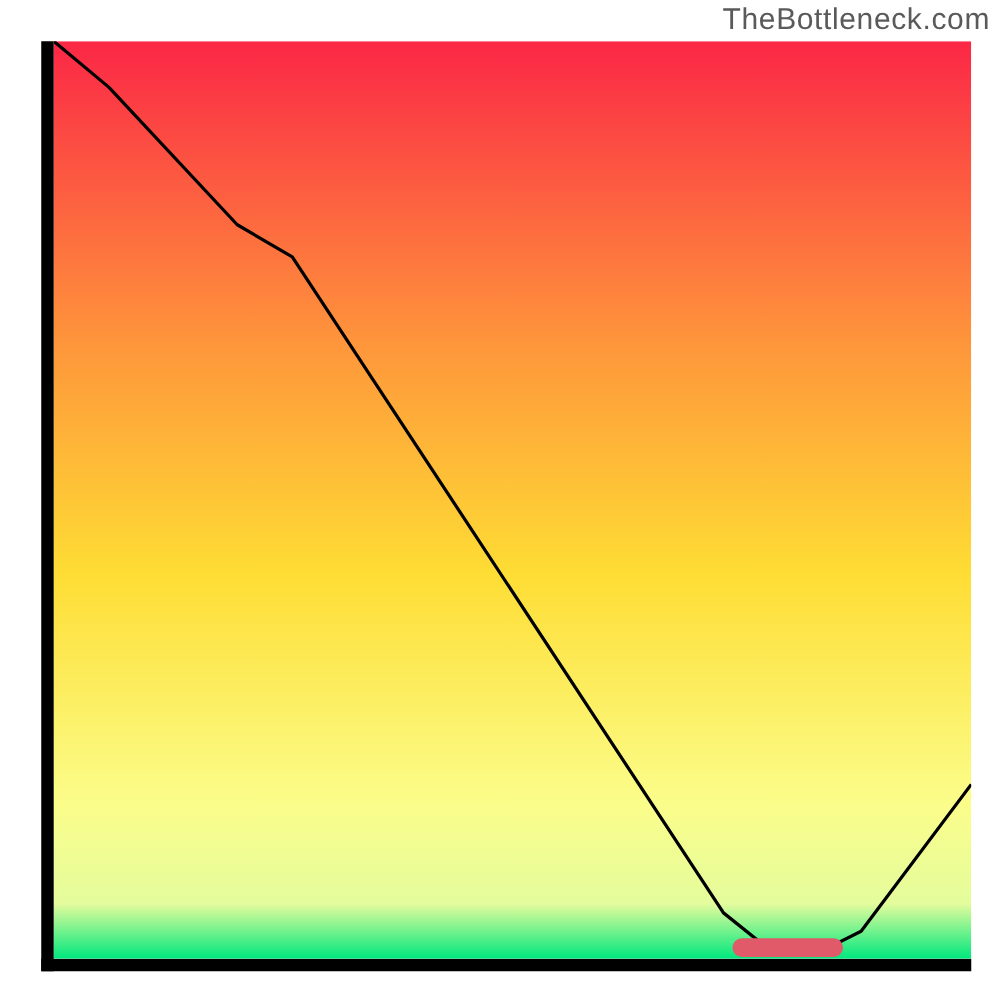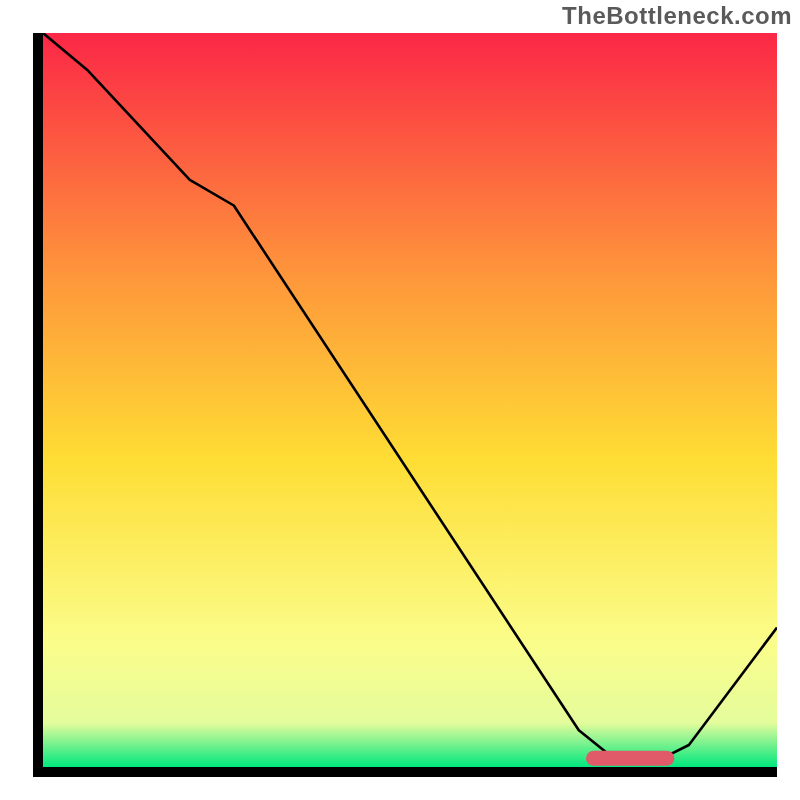--- a/index.html
+++ b/index.html
@@ -14,21 +14,21 @@
   .frame {
     position: relative;
     width: 800px;
     height: 800px;
   }
   .watermark {
     position: absolute;
     top: 2px;
     right: 8px;
     font-size: 24px;
-    font-weight: bold;
+    font-weight: normal;
     color: #5a5a5a;
     letter-spacing: 0.5px;
     z-index: 10;
   }
   .plot-area {
     position: absolute;
     left: 33px;
     top: 33px;
     width: 734px;
     height: 734px;

